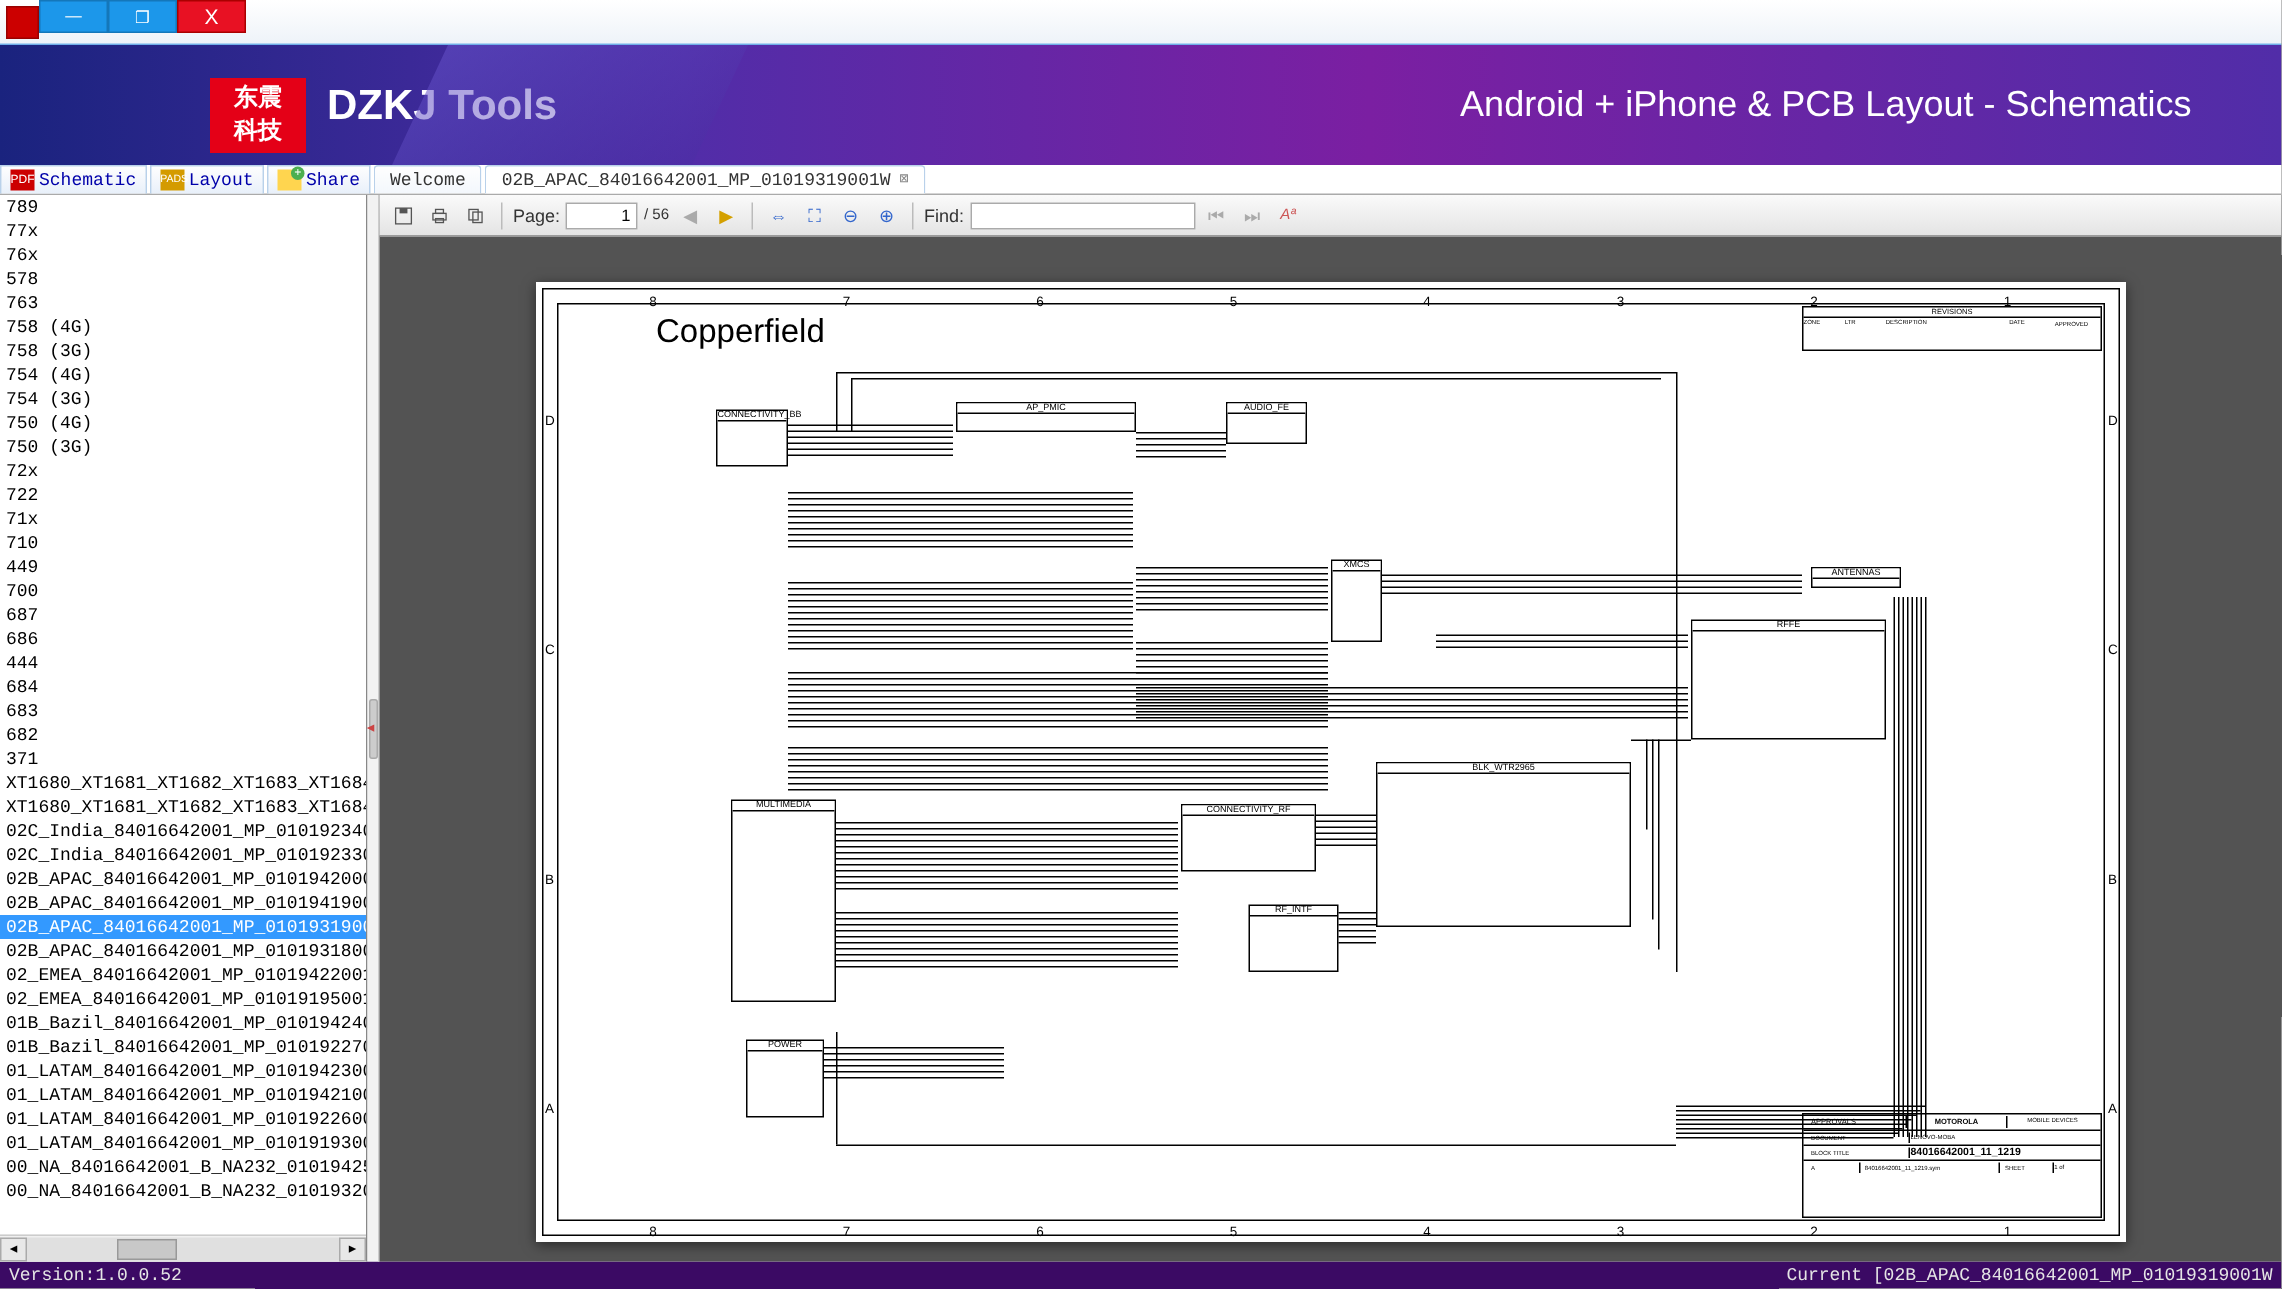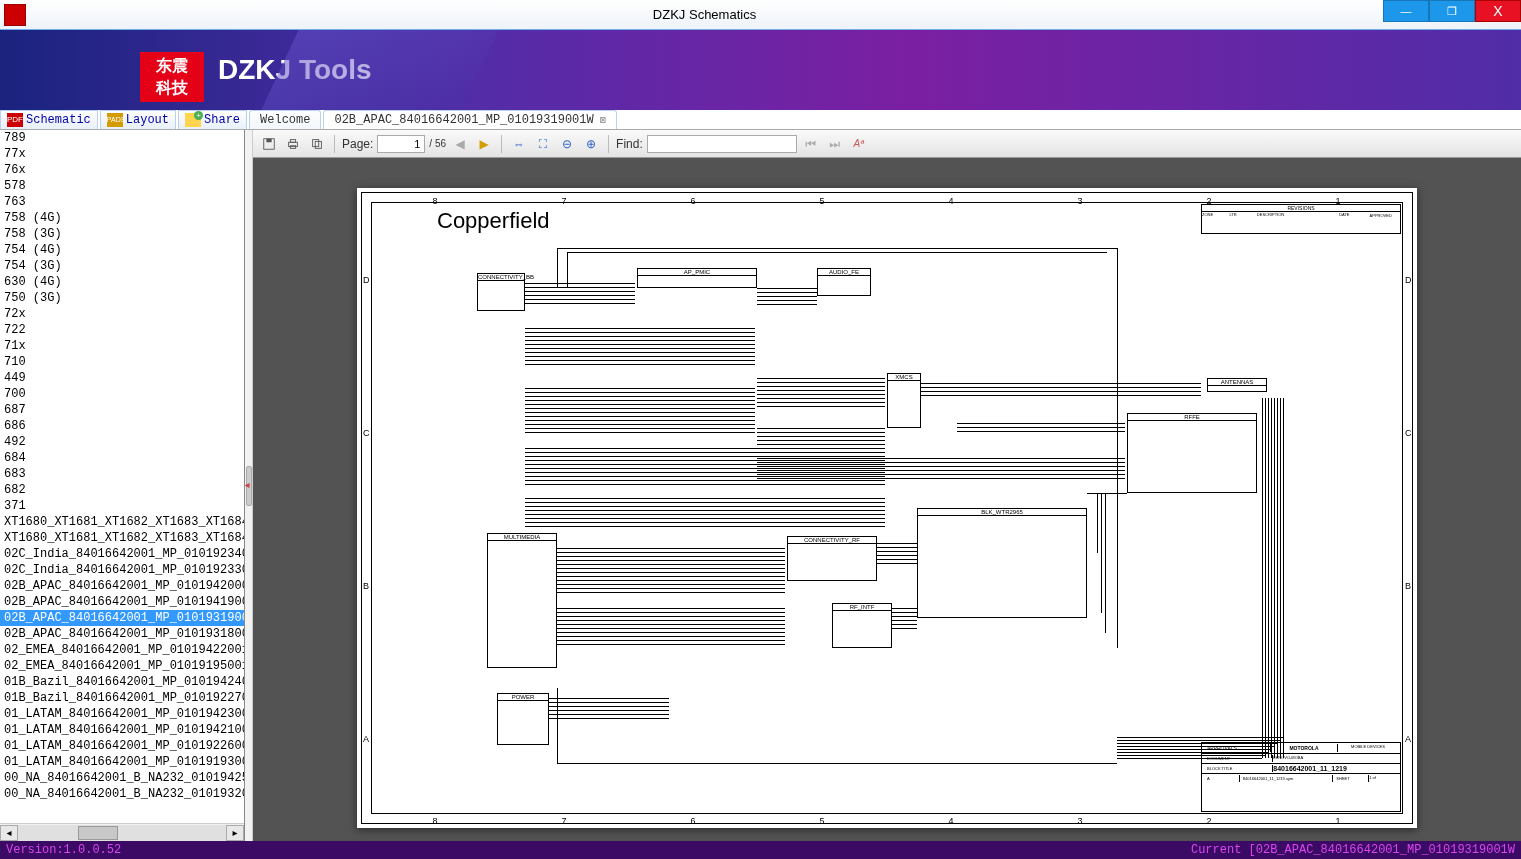--- a/index.html
+++ b/index.html
@@ -69,42 +69,42 @@
 .block .hdr { font-size:6px; text-align:center; border-bottom:1px solid #000; background:#fff; }
 .wire { position:absolute; background:#000; }
 .wireh { height:1px; }
 .wirev { width:1px; }
 .titleblock { position:absolute; right:16px; bottom:16px; width:200px; height:70px; border:1px solid #000; font-size:5px; }
 .titleblock .row { border-bottom:1px solid #000; padding:1px 2px; display:flex; }
 .titleblock .cell { border-right:1px solid #000; padding:1px 3px; }
 .rev-table { position:absolute; right:16px; top:16px; width:200px; height:30px; border:1px solid #000; font-size:5px; }
 .rev-table .hdr { text-align:center; border-bottom:1px solid #000; }
 
-.statusbar { height:18px; background:#3b0a64; color:#d946ef; font-family:"Courier New",monospace; font-size:12px; display:flex; align-items:center; padding:4px 6px;justify-content:flex-end; }
+.statusbar { height:18px; background:#3b0a64; color:#e5e5e5; font-family:"Courier New",monospace; font-size:12px; display:flex; align-items:center; padding:4px 6px;justify-content:flex-end; }
 .statusbar .right { margin-left:auto; }
 
 svg.ico-svg { width:14px; height:14px; }
 </style>
 </head>
 <body>
 
 <div class="titlebar">
   <span class="app-icon"></span>
-  <div class="title">DZKJ Schematics</div>
   <div class="winbtns">
     <div class="winbtn min">—</div>
     <div class="winbtn max">❐</div>
     <div class="winbtn close">X</div>
   </div>
 </div>
 
 <div class="banner">
   <div class="logo-block" style="white-space:pre;margin-top:14px;">东震
 科技</div>
   <div class="banner-title">DZKJ Tools</div>
+  <div class="banner-right">Android + iPhone &amp; PCB Layout - Schematics</div>
 </div>
 
 <div class="tabbar">
   <div class="toolbtn">
     <span class="ico ico-pdf">PDF</span>
     <span>Schematic</span>
   </div>
   <div class="toolbtn">
     <span class="ico ico-pads">PADS</span>
     <span>Layout</span>
@@ -128,31 +128,31 @@
     <div class="tree" id="tree">
         <div class="tree-item">789</div>
         <div class="tree-item">77x</div>
         <div class="tree-item">76x</div>
         <div class="tree-item">578</div>
         <div class="tree-item">763</div>
         <div class="tree-item">758 (4G)</div>
         <div class="tree-item">758 (3G)</div>
         <div class="tree-item">754 (4G)</div>
         <div class="tree-item">754 (3G)</div>
-        <div class="tree-item">630 (4G)</div>
+        <div class="tree-item">750 (4G)</div>
         <div class="tree-item">750 (3G)</div>
         <div class="tree-item">72x</div>
         <div class="tree-item">722</div>
         <div class="tree-item">71x</div>
         <div class="tree-item">710</div>
         <div class="tree-item">449</div>
         <div class="tree-item">700</div>
         <div class="tree-item">687</div>
         <div class="tree-item">686</div>
-        <div class="tree-item">492</div>
+        <div class="tree-item">444</div>
         <div class="tree-item">684</div>
         <div class="tree-item">683</div>
         <div class="tree-item">682</div>
         <div class="tree-item">371</div>
         <div class="tree-item">XT1680_XT1681_XT1682_XT1683_XT1684_XT1</div>
         <div class="tree-item">XT1680_XT1681_XT1682_XT1683_XT1684_XT1</div>
         <div class="tree-item">02C_India_84016642001_MP_01019234001W</div>
         <div class="tree-item">02C_India_84016642001_MP_01019233001W</div>
         <div class="tree-item">02B_APAC_84016642001_MP_01019420001W</div>
         <div class="tree-item">02B_APAC_84016642001_MP_01019419001W</div>

